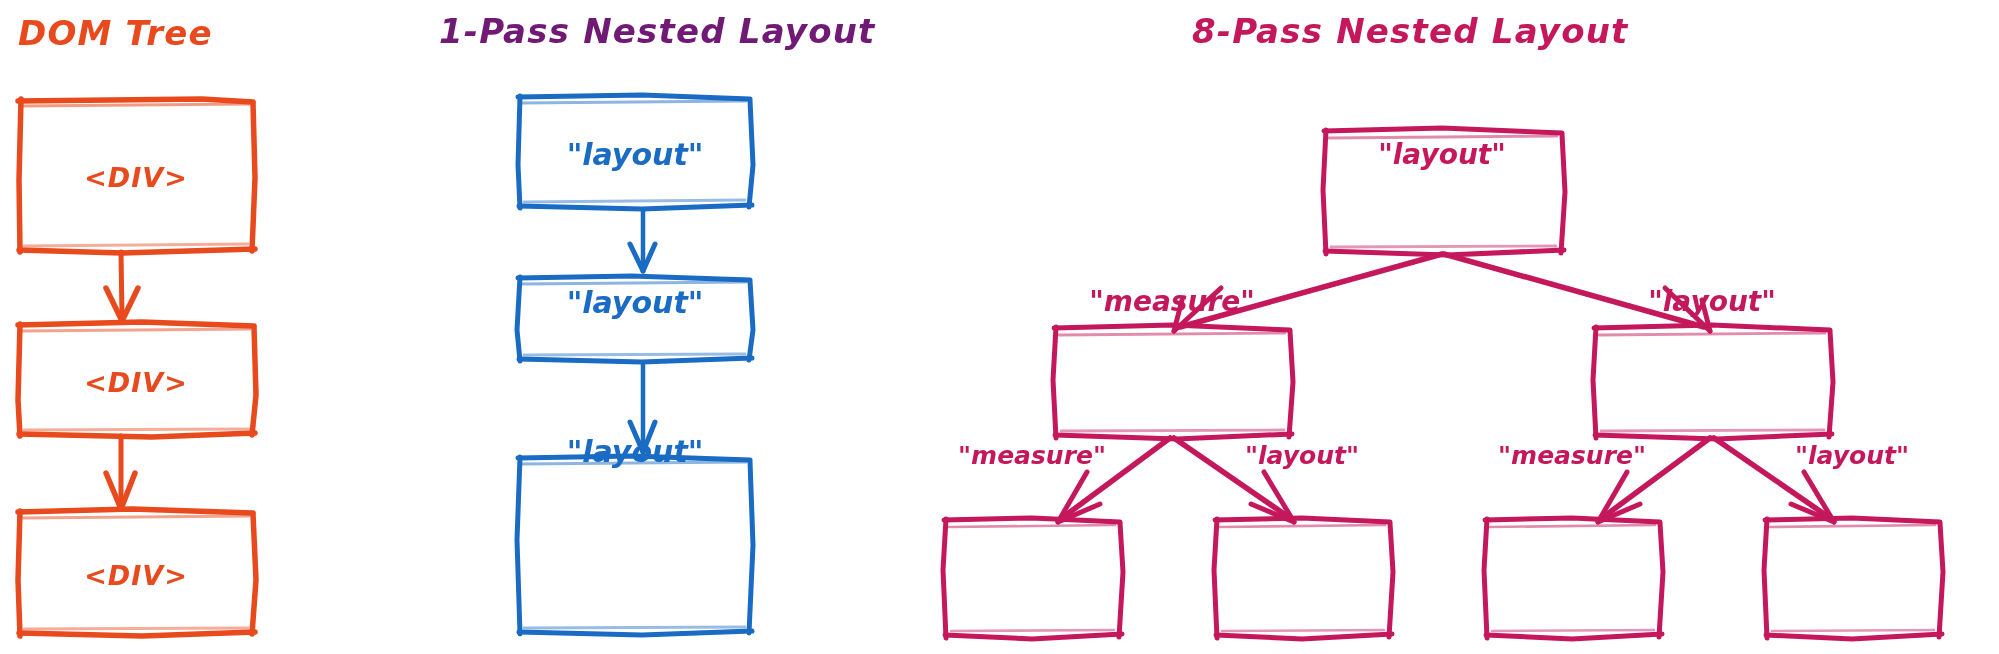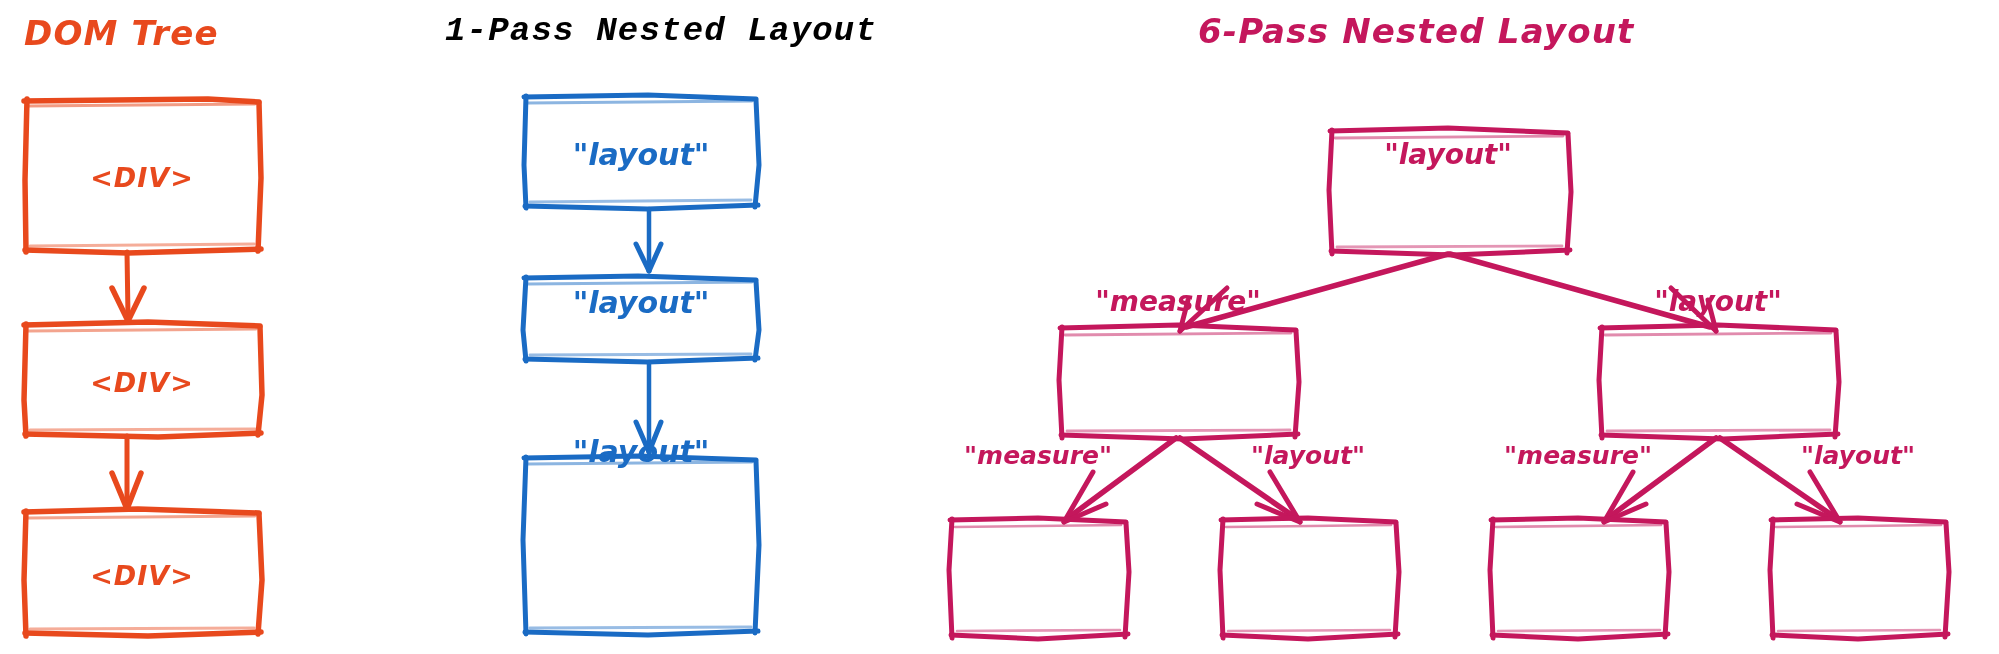--- a/index.html
+++ b/index.html
@@ -10,21 +10,21 @@
   }
   body {
     width: 1999px;
     height: 654px;
     position: relative;
     overflow: hidden;
     font-family: "Liberation Sans", sans-serif;
   }
   #diagram-root {
     position: absolute;
-    left: 8px; top: 0;
+    left: 2px; top: 0;
     width: 1659px;
     height: 654px;
   }
   svg.sketch-canvas {
     position: absolute;
     left: 0; top: 0;
     width: 1999px;
     height: 654px;
     display: block;
   }
@@ -244,23 +244,23 @@
         <path d="M1938,523 L1941,572 L1937,637"></path>
         <path d="M1764,635 L1850,639 L1940,634"></path>
         <path d="M1768,527 L1933,525" stroke-width="2.6" opacity="0.5"></path>
         <path d="M1770,631 L1932,630" stroke-width="2.6" opacity="0.45"></path>
       </g>
     </g>
   </svg>
 
   <div class="col-title" style="left:16px; top:16px; color:#E8491D;">DOM Tree</div>
 
-  <div class="col-title" style="left:437px; top:14px; color:#000000;font-family:Liberation Mono, monospace;">1-Pass Nested Layout</div>
-
-  <div class="col-title" style="left:1190px; top:14px; color:#C4175C;">6-Pass Nested Layout</div>
+  <div class="col-title" style="left:437px; top:14px; color:#701a75;">1-Pass Nested Layout</div>
+
+  <div class="col-title" style="left:1190px; top:14px; color:#C4175C;">8-Pass Nested Layout</div>
 
   <div class="box-label label-div" style="left:134px; top:177px; color:#E8491D;">&lt;DIV&gt;</div>
   <div class="box-label label-div" style="left:134px; top:382px; color:#E8491D;">&lt;DIV&gt;</div>
   <div class="box-label label-div" style="left:134px; top:575px; color:#E8491D;">&lt;DIV&gt;</div>
 
   <div class="box-label label-lay-1" style="left:633px; top:155px; color:#1A6BC4;">"layout"</div>
   <div class="box-label label-lay-1" style="left:633px; top:303px; color:#1A6BC4;">"layout"</div>
   <div class="box-label label-lay-1" style="left:633px; top:452px; color:#1A6BC4;">"layout"</div>
 
   <div class="box-label label-lay-2" style="left:1440px; top:155px; color:#C4175C;">"layout"</div>

